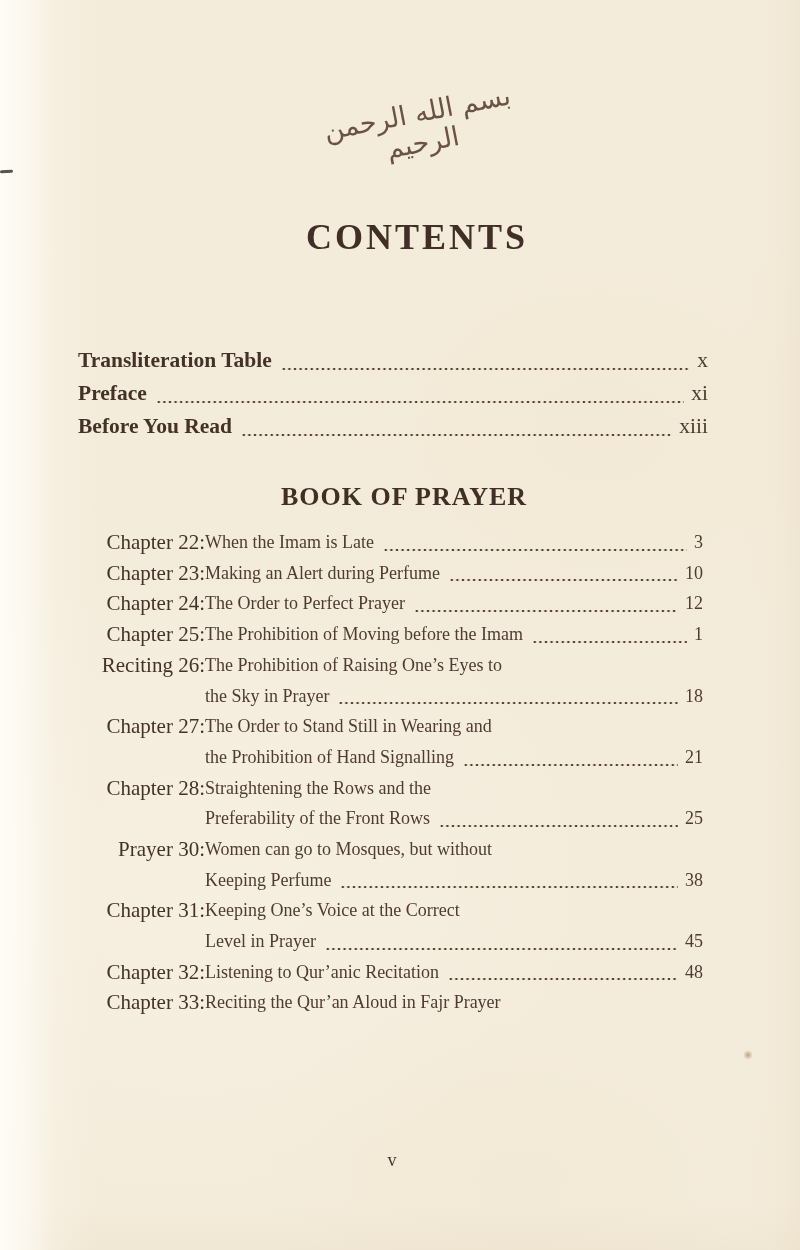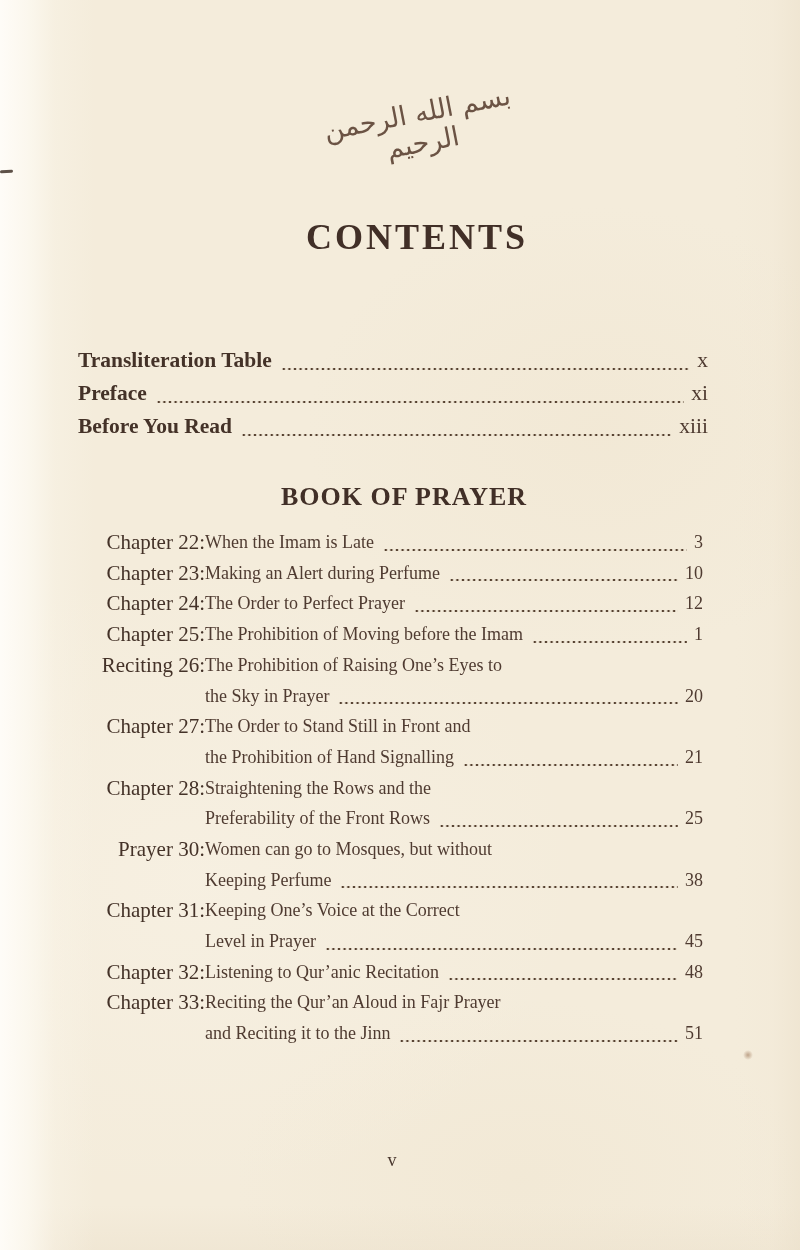--- a/index.html
+++ b/index.html
@@ -163,30 +163,30 @@
 
     <div class="chap">
       <span class="clabel">Reciting 26:</span>
       <div class="cbody">
         <div class="cline">
           <span>The Prohibition of Raising One’s Eyes to</span>
         </div>
         <div class="cline">
           <span>the Sky in Prayer</span>
           <span class="leader"></span>
-          <span class="pgnum">20</span>
+          <span class="pgnum">18</span>
         </div>
       </div>
     </div>
 
     <div class="chap">
       <span class="clabel">Chapter 27:</span>
       <div class="cbody">
         <div class="cline">
-          <span>The Order to Stand Still in Front and</span>
+          <span>The Order to Stand Still in Wearing and</span>
         </div>
         <div class="cline">
           <span>the Prohibition of Hand Signalling</span>
           <span class="leader"></span>
           <span class="pgnum">21</span>
         </div>
       </div>
     </div>
 
     <div class="chap">
@@ -242,25 +242,20 @@
         </div>
       </div>
     </div>
 
     <div class="chap">
       <span class="clabel">Chapter 33:</span>
       <div class="cbody">
         <div class="cline">
           <span>Reciting the Qur’an Aloud in Fajr Prayer</span>
         </div>
-        <div class="cline">
-          <span>and Reciting it to the Jinn</span>
-          <span class="leader"></span>
-          <span class="pgnum">51</span>
-        </div>
       </div>
     </div>
 
   </div>
 
   <div class="folio">v</div>
 
 </div>
 
 </body></html>

